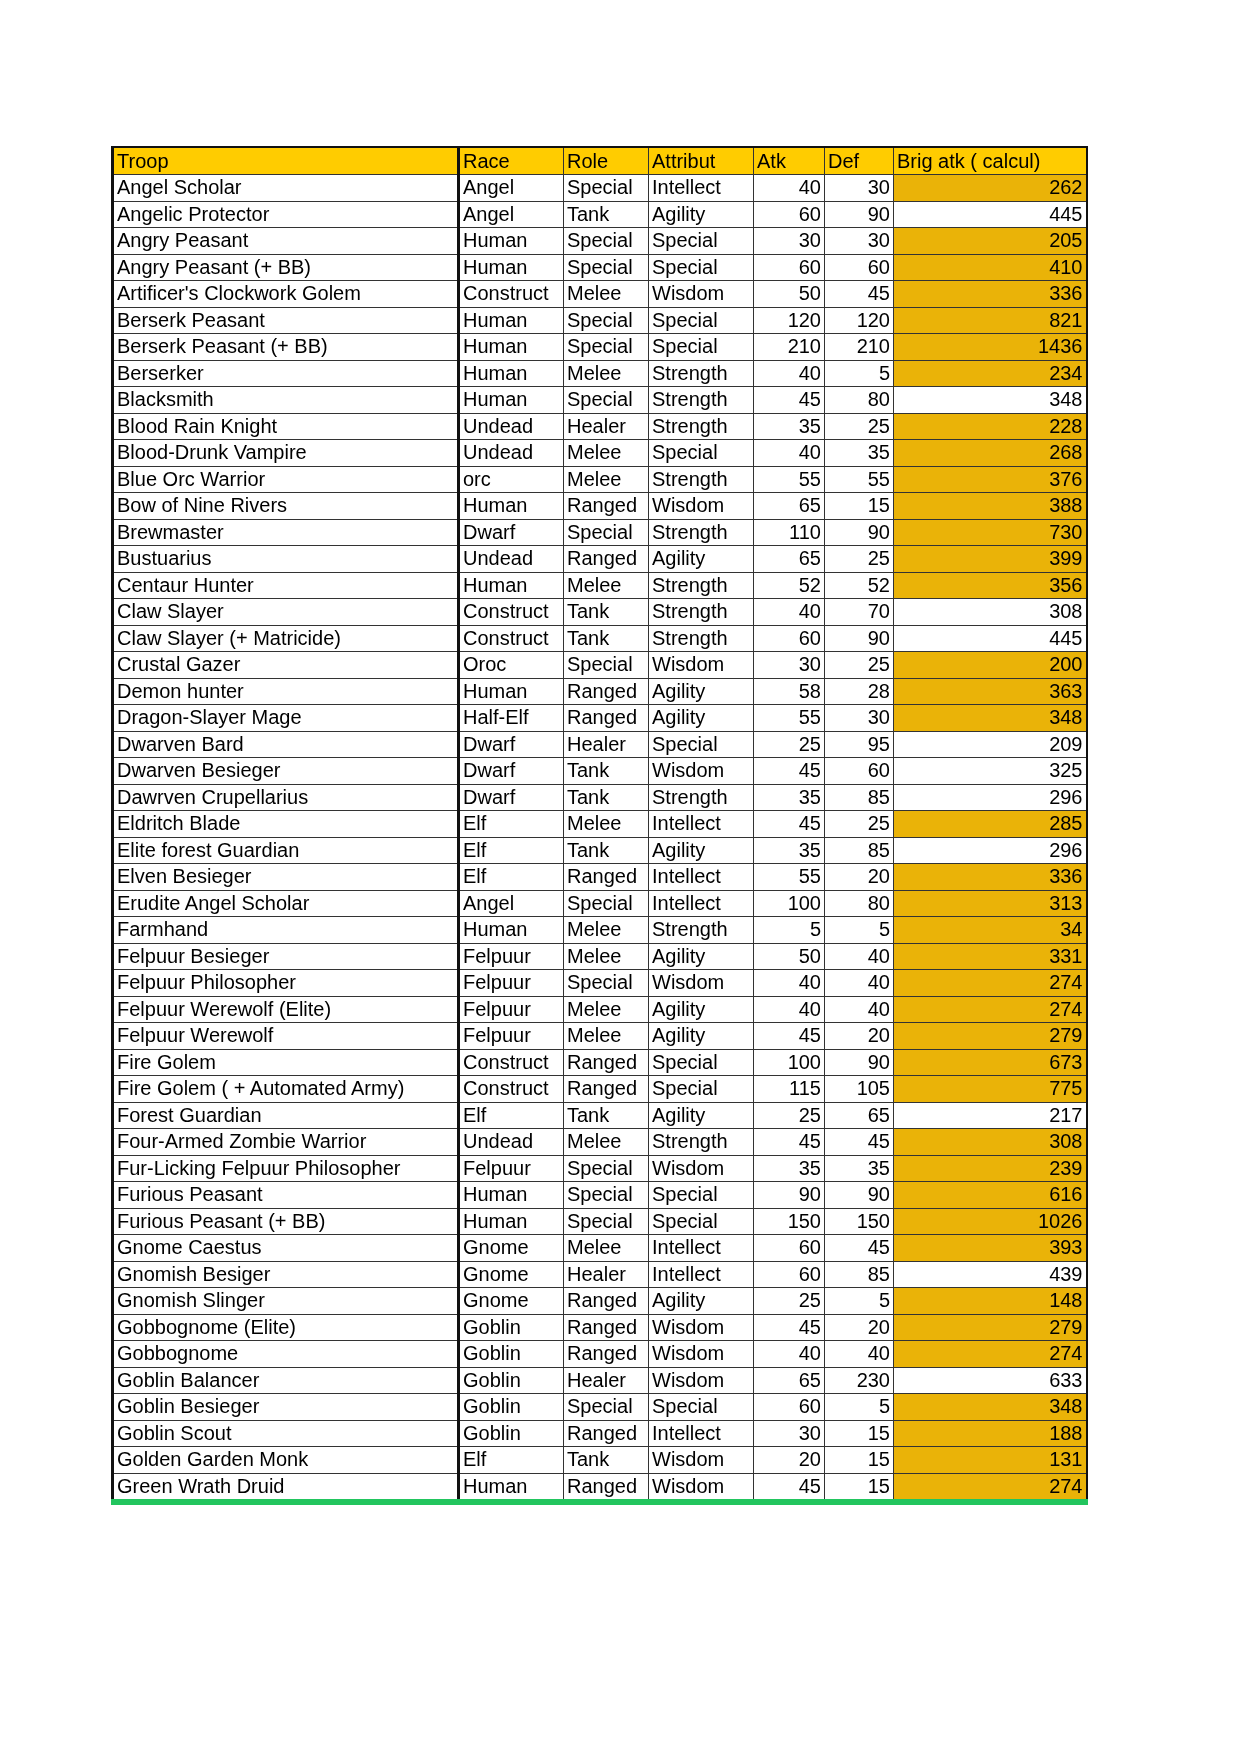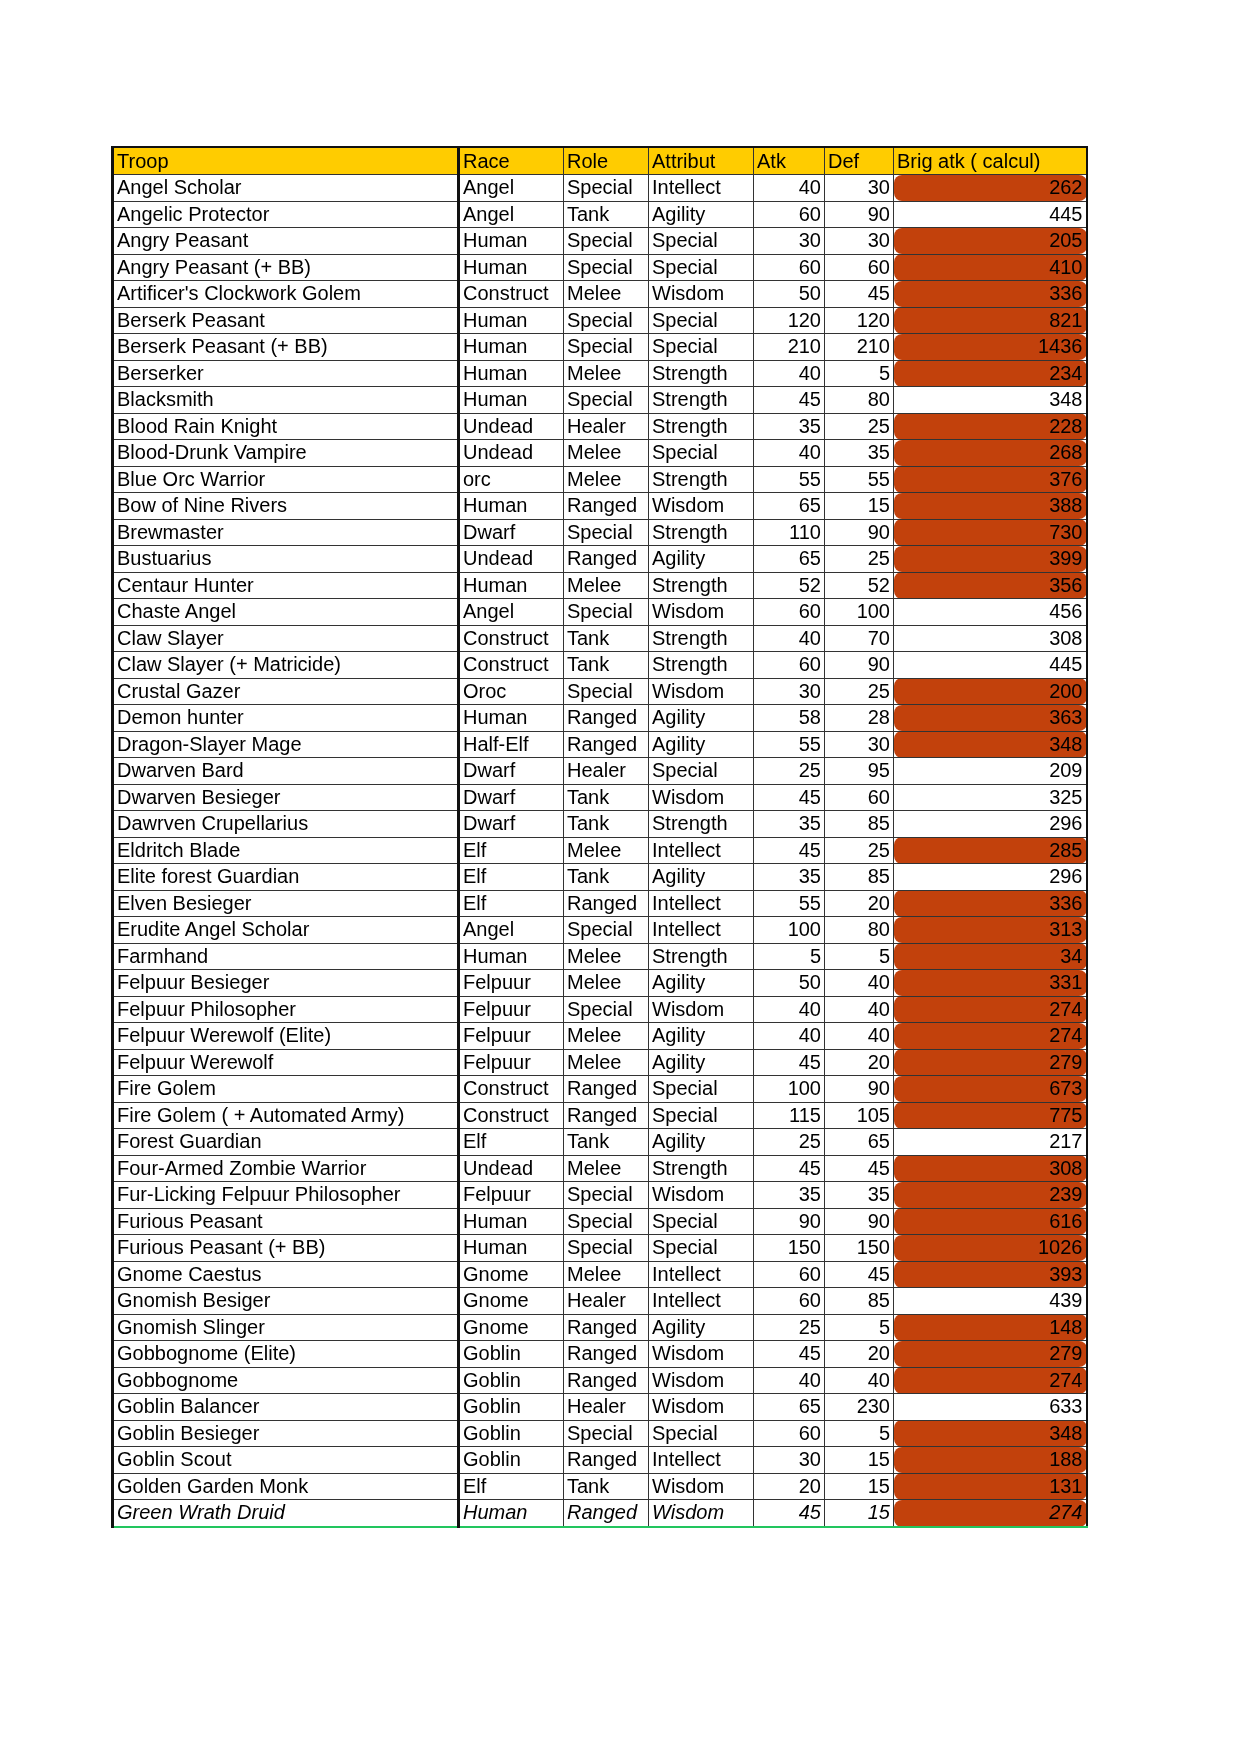--- a/index.html
+++ b/index.html
@@ -16,25 +16,25 @@
     padding: 0 3px;
     height: 25.5px;
     line-height: 25px;
     white-space: nowrap;
     overflow: hidden;
     font-weight: normal;
     text-align: left;
   }
   .sheet thead th { background: #FFCC00; height: 26px; border-top: 2px solid #111; }
   .sheet td.num { text-align: right; }
-  .sheet td.hl { background: #c2410c; border-radius: 8px; }
+  .sheet td.hl { background: #eab308; }
   .sheet th:first-child, .sheet td:first-child { border-left: 3px solid #111; }
   .sheet th:nth-child(2), .sheet td:nth-child(2) { border-left: 3px solid #111; }
   .sheet th:last-child, .sheet td:last-child { border-right: 2px solid #111; }
-  .sheet tbody tr:last-child td { border-bottom: 2px solid #22c55e; font-style: italic; }
+  .sheet tbody tr:last-child td { border-bottom: 6px solid #22c55e; }
   col.c-troop { width: 346px; }
   col.c-race { width: 105px; }
   col.c-role { width: 85px; }
   col.c-attr { width: 105px; }
   col.c-atk { width: 71px; }
   col.c-def { width: 69px; }
   col.c-brig { width: 193px; }
 </style>
 </head>
 <body>
@@ -199,29 +199,20 @@
       <tr>
         <td>Centaur Hunter</td>
         <td>Human</td>
         <td>Melee</td>
         <td>Strength</td>
         <td class="num">52</td>
         <td class="num">52</td>
         <td class="num hl">356</td>
       </tr>
       <tr>
-        <td>Chaste Angel</td>
-        <td>Angel</td>
-        <td>Special</td>
-        <td>Wisdom</td>
-        <td class="num">60</td>
-        <td class="num">100</td>
-        <td class="num">456</td>
-      </tr>
-      <tr>
         <td>Claw Slayer</td>
         <td>Construct</td>
         <td>Tank</td>
         <td>Strength</td>
         <td class="num">40</td>
         <td class="num">70</td>
         <td class="num">308</td>
       </tr>
       <tr>
         <td>Claw Slayer (+ Matricide)</td>

